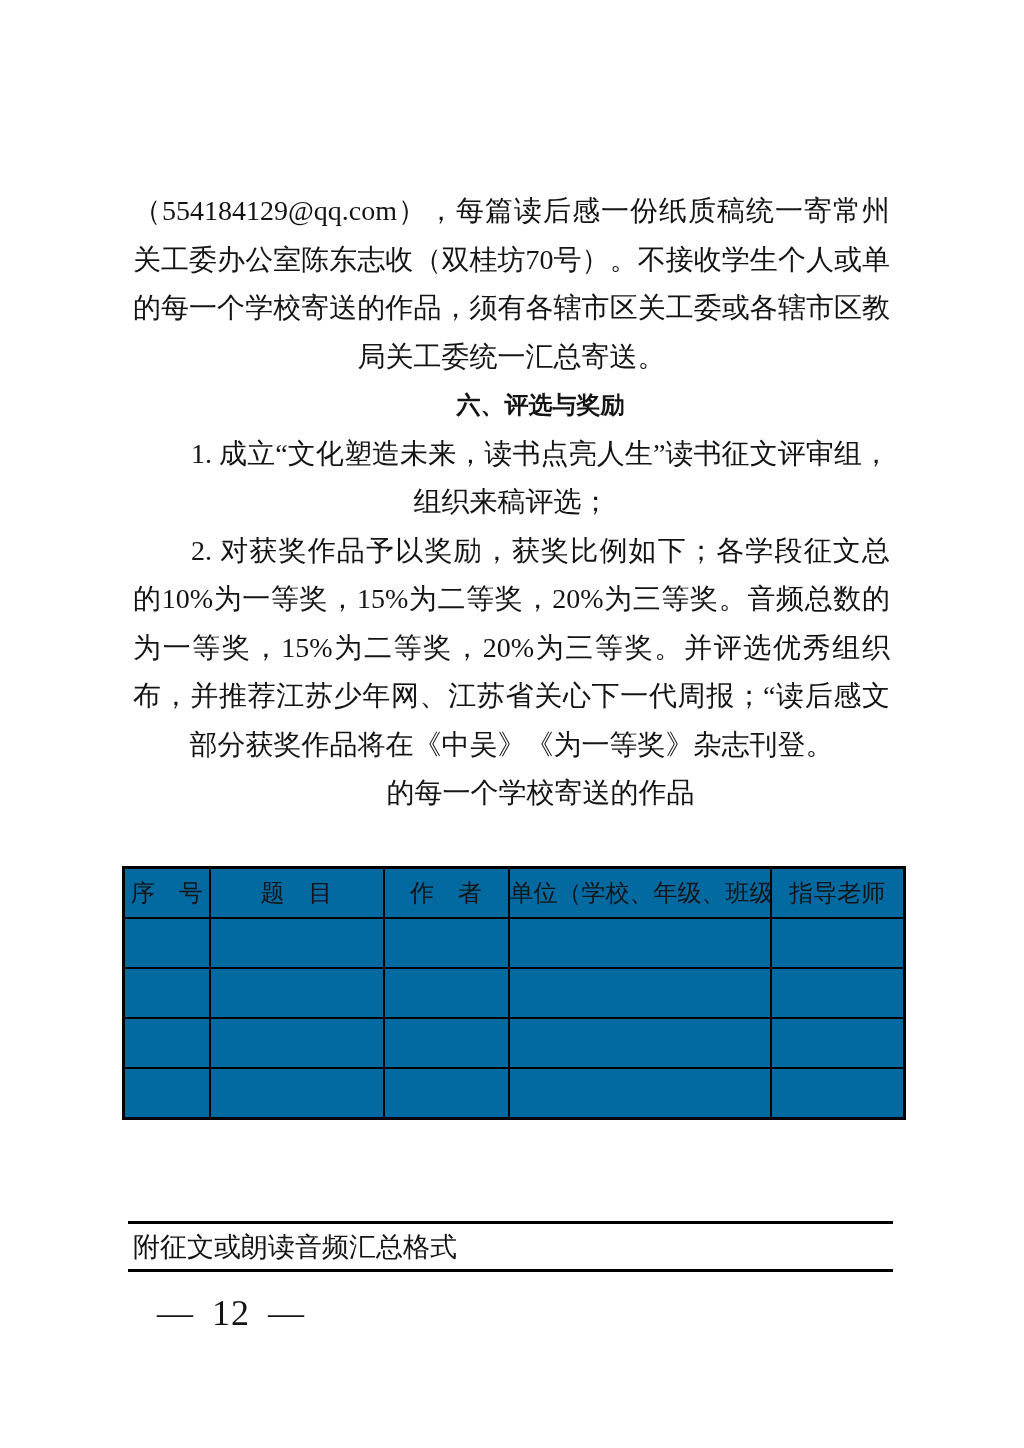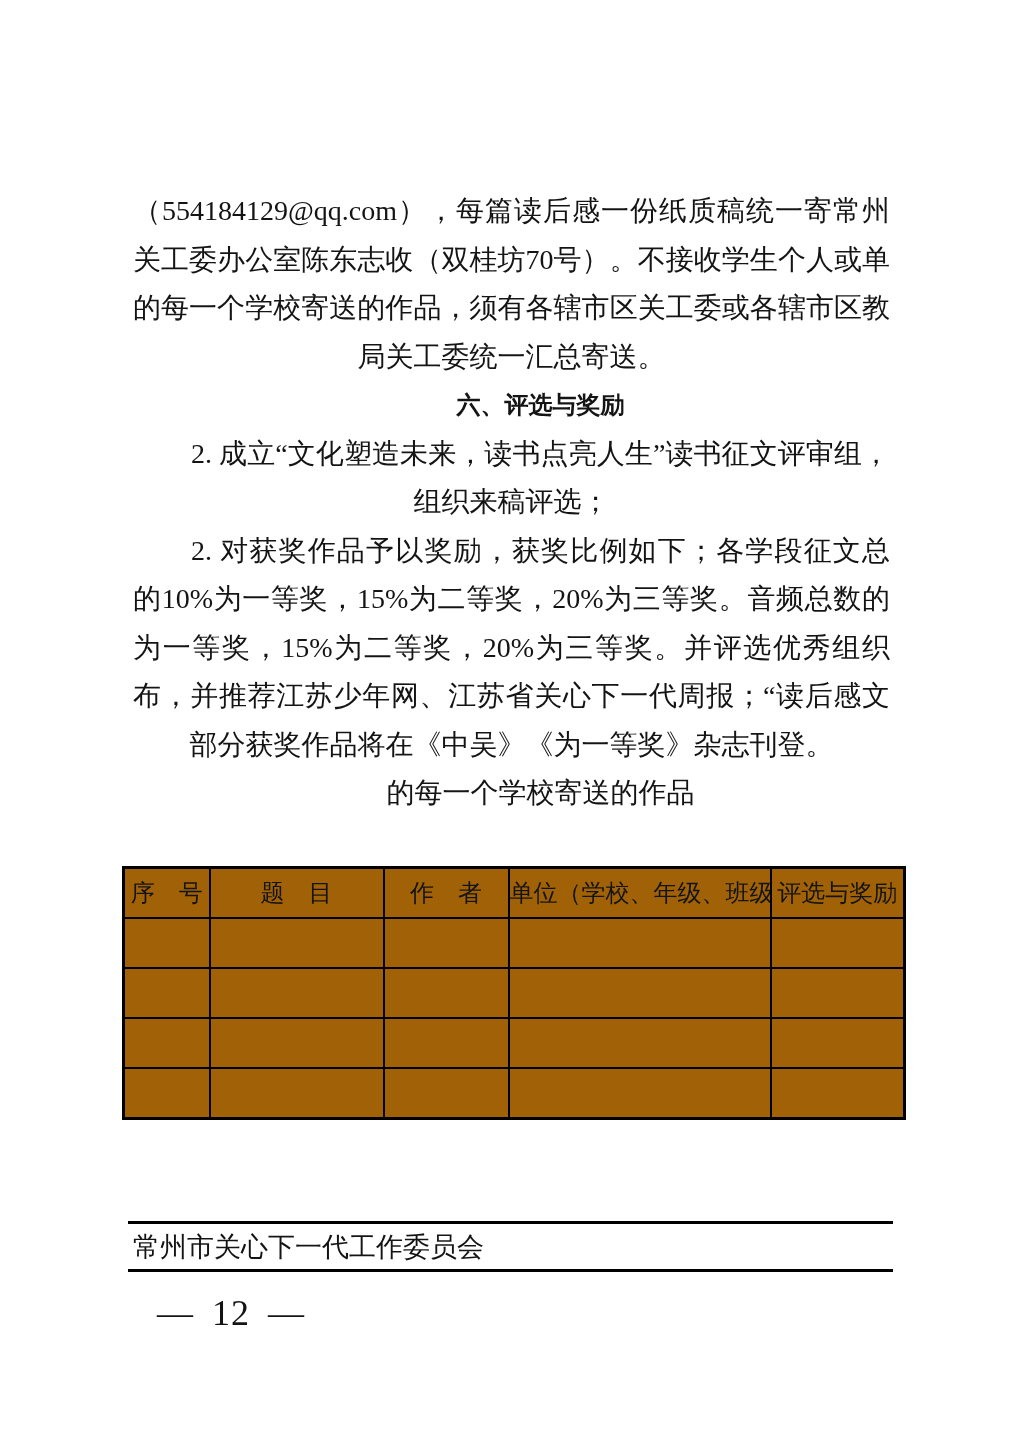--- a/index.html
+++ b/index.html
@@ -43,21 +43,21 @@
     font-size: 24px;
   }
   table.summary {
     position: absolute;
     left: 122px;
     top: 866px;
     width: 781px;
     border-collapse: collapse;
     table-layout: fixed;
     border: 3px solid #000000;
-    background: #a16207;
+    background: #0369a1;
   }
   .summary th, .summary td {
     border: 2px solid #000000;
     padding: 0;
     height: 48px;
   }
   .summary th {
     font-weight: 400;
     font-size: 24px;
     text-align: center;
@@ -98,21 +98,21 @@
 <div class="page">
 
   <div class="body-text">
     <div class="tl full">（554184129@qq.com），每篇读后感一份纸质稿统一寄常州市</div>
     <div class="tl full">关工委办公室陈东志收（双桂坊70号）。不接收学生个人或单独</div>
     <div class="tl full">的每一个学校寄送的作品，须有各辖市区关工委或各辖市区教育</div>
     <div class="tl">局关工委统一汇总寄送。</div>
 
     <div class="tl ind heading-line">六、评选与奖励</div>
 
-    <div class="tl ind full">2. 成立“文化塑造未来，读书点亮人生”读书征文评审组，</div>
+    <div class="tl ind full">1. 成立“文化塑造未来，读书点亮人生”读书征文评审组，</div>
     <div class="tl">组织来稿评选；</div>
 
     <div class="tl ind full">2. 对获奖作品予以奖励，获奖比例如下；各学段征文总数</div>
     <div class="tl full">的10%为一等奖，15%为二等奖，20%为三等奖。音频总数的10%</div>
     <div class="tl full">为一等奖，15%为二等奖，20%为三等奖。并评选优秀组织奖。</div>
 
     <div class="tl full">布，并推荐江苏少年网、江苏省关心下一代周报；“读后感文章”</div>
     <div class="tl">部分获奖作品将在《中吴》《为一等奖》杂志刊登。</div>
 
     <div class="tl ind">的每一个学校寄送的作品</div>
@@ -125,21 +125,21 @@
       <col style="width:125px">
       <col style="width:262px">
       <col style="width:134px">
     </colgroup>
     <tbody>
       <tr>
         <th>序　号</th>
         <th>题　目</th>
         <th>作　者</th>
         <th>单位（学校、年级、班级）</th>
-        <th>评选与奖励</th>
+        <th>指导老师</th>
       </tr>
       <tr>
         <td></td>
         <td></td>
         <td></td>
         <td></td>
         <td></td>
       </tr>
       <tr>
         <td></td>
@@ -161,20 +161,20 @@
         <td></td>
         <td></td>
         <td></td>
       </tr>
     </tbody>
   </table>
 
   <div class="rule rule-top"></div>
 
   <div class="footer-text">
-    <span>常州市关心下一代工作委员会</span>
+    <span>附征文或朗读音频汇总格式</span>
   </div>
 
   <div class="rule rule-bottom"></div>
 
   <div class="pagenum">— 12 —</div>
 
 </div>
 
 </body></html>

